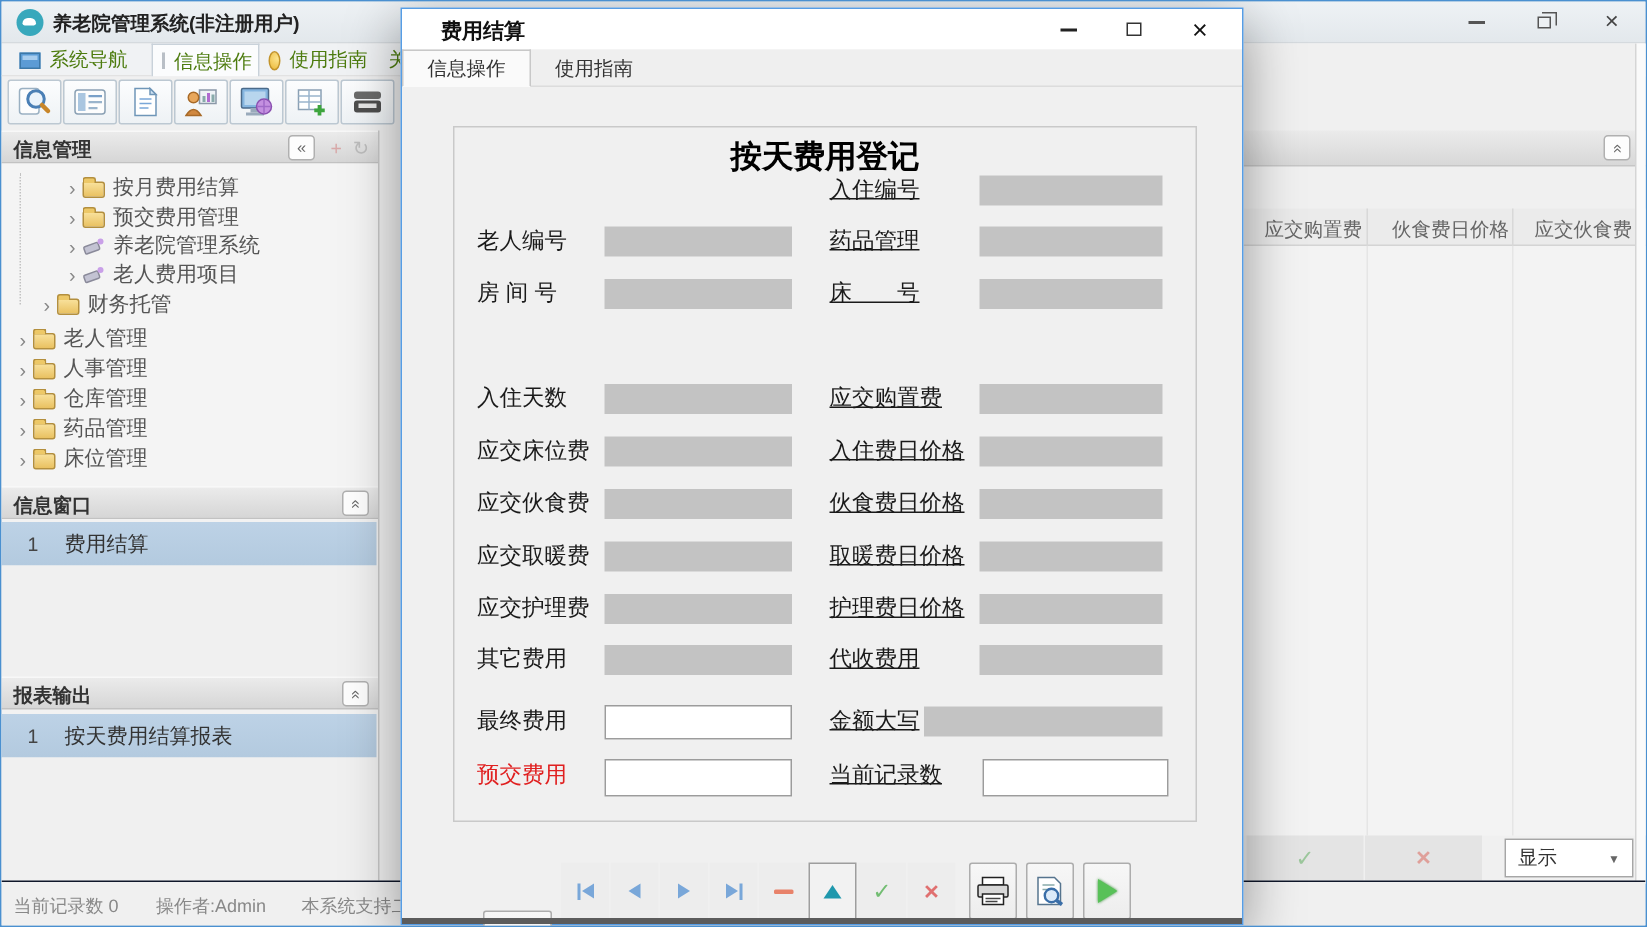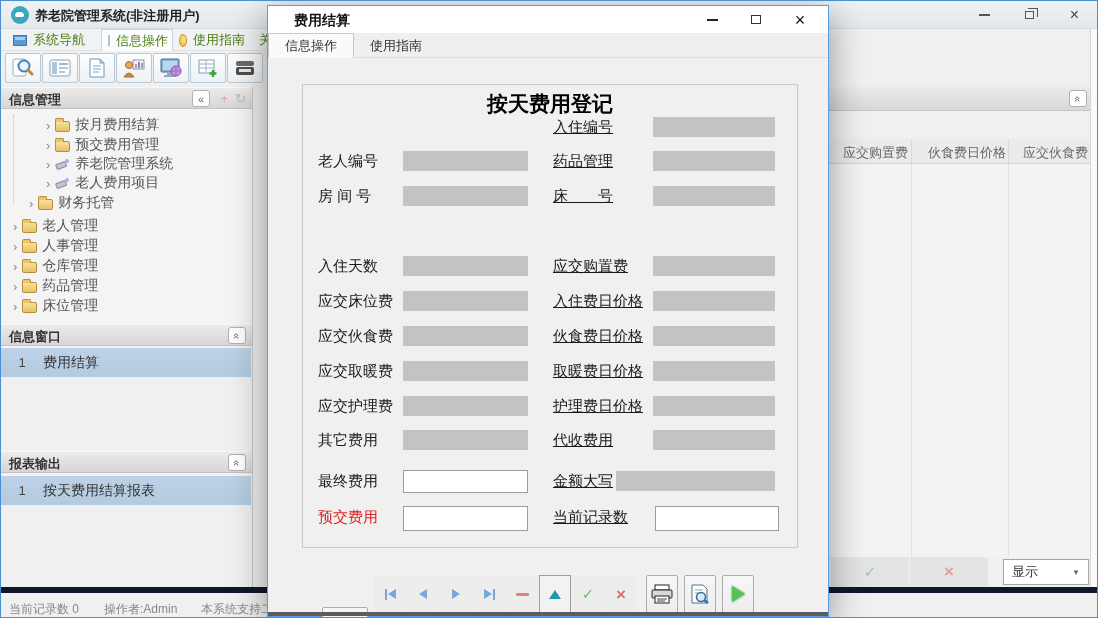--- a/index.html
+++ b/index.html
@@ -92,21 +92,21 @@
   .rp-check { color:#9cc79c; } .rp-x { color:#dfa09a; font-weight:bold; font-size:17px; }
   .rp-dd { position:absolute; left:174px; top:530px; width:86px; height:26px; background:#fff;
     border:1px solid #a6a6a6; font-size:13px; color:#333; display:flex; align-items:center;
     padding:0 8px; justify-content:space-between; }
   .dd-arrow { font-size:8px; color:#666; }
   .rp-edge { position:absolute; right:0; top:0; bottom:0; width:9px; background:#fafafa;
     border-left:1px solid #d5d5d5; }
 
   
   .statusbar { position:absolute; left:0; bottom:0; width:100%; height:30px; background:#f0f0f0;
-    border-top:6px solid #0f172a; font-size:12px; color:#888; }
+    border-top:1px solid #0f172a; font-size:12px; color:#888; }
   .sb-item { position:absolute; top:8px; white-space:nowrap; }
 
   
   .dialog { position:absolute; left:266px; top:4px; width:562px; height:612px;
     background:#f0f0f0; border:1px solid #569de5; box-shadow:0 10px 35px rgba(0,0,0,.4);
     z-index:10; }
   .dlg-titlebar { position:absolute; left:0; top:0; width:100%; height:27px; background:#fff; }
   .dlg-title { position:absolute; left:26px; top:6px; font-size:14px; font-weight:bold; color:#111; }
   .dlg-ctl { position:absolute; right:6px; top:0; height:27px; display:flex; }
   .dlg-ctl .wbtn { width:44px; height:27px; display:flex; align-items:center; justify-content:center; }

